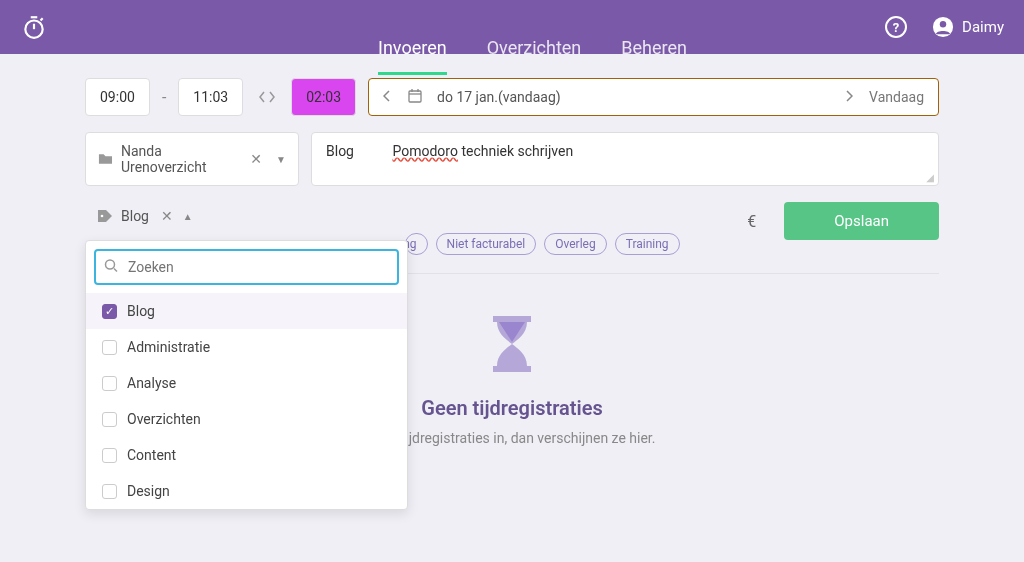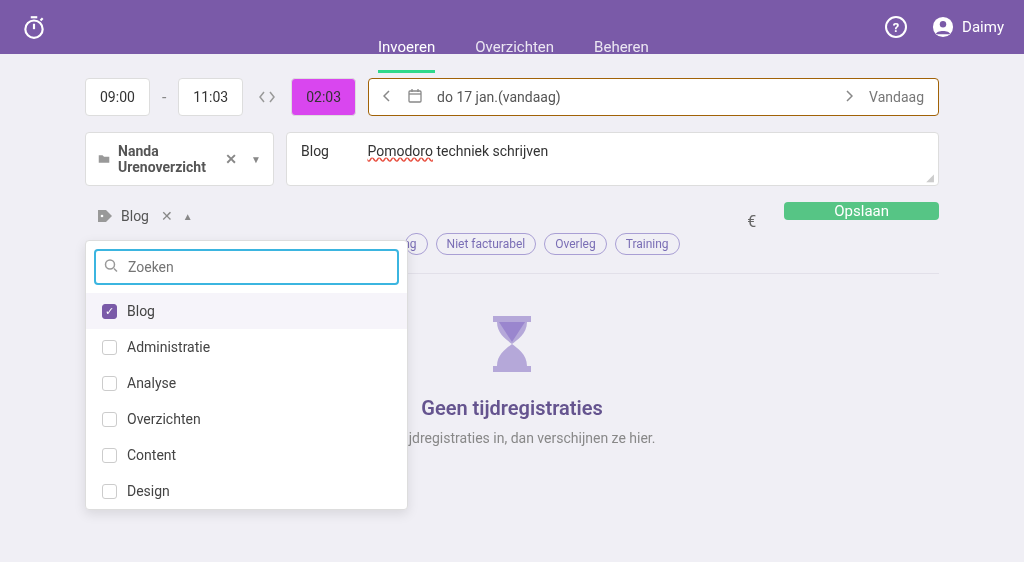--- a/index.html
+++ b/index.html
@@ -1,55 +1,55 @@
 <!DOCTYPE html>
 <html><head>
 <meta charset="utf-8">
 <style>
 * { margin: 0; padding: 0; box-sizing: border-box; font-family: -apple-system, BlinkMacSystemFont, "Segoe UI", Roboto, sans-serif; }
 body { background: #f0eff5; width: 1024px; height: 562px; overflow: hidden; }
 .header { background: #7a5aa8; height: 54px; display: flex; align-items: center; padding: 0 20px; color: #fff; }
 .logo { width: 28px; height: 28px; display: flex; align-items: center; justify-content: center; }
 .nav { display: flex; gap: 40px; margin-left: 330px; }
-.nav-item { color: rgba(255,255,255,0.85); font-size: 15px; padding: 17px 0; cursor: pointer; position: relative; margin-top: 40px; }
+.nav-item { color: rgba(255,255,255,0.85); font-size: 18px; padding: 17px 0; cursor: pointer; position: relative; margin-top: 40px; }
 .nav-item.active { color: #fff; }
 .nav-item.active::after { content:""; position:absolute; bottom:0; left:0; right:0; height:3px; background:#2fd88a; }
 .header-right { margin-left: auto; display: flex; align-items: center; gap: 25px; }
 .help-icon { width:22px; height:22px; border:2px solid #fff; border-radius:50%; display:flex; align-items:center; justify-content:center; font-size:13px; font-weight:bold; cursor:pointer; }
 .user { display:flex; align-items:center; gap:8px; cursor:pointer; font-size:15px; }
 .user-icon { width:22px; height:22px; }
 
 .content { padding: 24px 85px; }
 .row { display:flex; gap:12px; margin-bottom:16px; }
 .time-box { background:#fff; border:1px solid #ddd; border-radius:4px; padding:10px 14px; font-size:14px; color:#333; }
 .time-sep { align-self:center; color:#888; }
 .arrows { display:flex; align-items:center; gap:2px; color:#888; align-self:center; margin:0 4px; }
 .dur-box { background:#d946ef; border:1px solid #ddd; border-radius:4px; padding:10px 14px; font-size:14px; color:#333; }
 .date-bar { flex:1; background:#fff; border:1px solid #a16207; border-radius:4px; display:flex; align-items:center; padding:0 14px; gap:14px; font-size:14px; color:#555; }
 .date-bar .chev { cursor:pointer; color:#888; width:10px; }
 .date-bar .cal { color:#888; }
 .date-bar .date-text { flex:1; }
 .date-bar .today { color:#777; }
 
 .row2 { display:flex; gap:12px; margin-bottom:16px; }
-.project-box { width:189px; background:#fff; border:1px solid #ddd; border-radius:4px; display:flex; align-items:center; padding:10px 12px; font-size:14px; color:#555; gap:8px;font-weight:bold; }
+.project-box { width:214px; background:#fff; border:1px solid #ddd; border-radius:4px; display:flex; align-items:center; padding:10px 12px; font-size:14px; color:#555; gap:8px; }
 .folder-icon { width:16px; height:14px; color:#888; }
 .project-box .x { margin-left:auto; color:#888; cursor:pointer; font-size:14px; }
 .project-box .caret { color:#888; font-size:10px; margin-left:6px;}
 .desc-box { flex:1; background:#fff; border:1px solid #ddd; border-radius:4px; padding:10px 14px; font-size:14px; color:#333; position:relative; }
 .desc-box .resize { position:absolute; right:4px; bottom:2px; font-size:10px; color:#ccc; }
 .red-under { text-decoration: underline wavy #e74c3c; text-decoration-skip-ink: none; margin-left: 35px; }
 
 .row3 { display:flex; align-items:flex-start; gap:12px; margin-bottom:12px; position:relative; }
 .tag-select { display:flex; align-items:center; gap:8px; padding:6px 12px; font-size:14px; color:#555; }
 .tag-icon { width:16px; height:14px; color:#888; }
 .tag-select .x { color:#888; cursor:pointer; margin-left:4px; }
 .tag-select .up { color:#888; font-size:10px; margin-left:2px; }
 .euro { margin-left:auto; font-size:16px; color:#666; padding:10px 16px; }
-.save-btn { background:#56c585; color:#fff; border:none; border-radius:4px; padding:0 50px; font-size:15px; cursor:pointer; }
+.save-btn { background:#56c585; color:#fff; border:none; border-radius:4px; padding:10px 50px; font-size:15px; cursor:pointer; }
 
 .dropdown { position:absolute; top:38px; left:0; width:323px; background:#fff; border:1px solid #ddd; border-radius:4px; box-shadow:0 4px 12px rgba(0,0,0,0.1); z-index:10; }
 .search-wrap { padding:8px; }
 .search-input { width:100%; border:2px solid #3bb5e0; border-radius:4px; padding:8px 10px 8px 32px; font-size:14px; color:#15803d; outline:none; }
 .search-wrap { position:relative; }
 .search-wrap .search-icon { position:absolute; left:18px; top:50%; transform:translateY(-50%); color:#999; }
 .dd-item { padding:10px 16px; font-size:14px; color:#444; display:flex; align-items:center; gap:10px; cursor:pointer; }
 .dd-item:first-of-type { background:#f6f4fa; }
 .checkbox { width:15px; height:15px; border:1px solid #ccc; border-radius:3px; display:inline-flex; align-items:center; justify-content:center; }
 .checkbox.checked { background:#7a5aa8; border-color:#7a5aa8; color:#fff; font-size:11px; }

